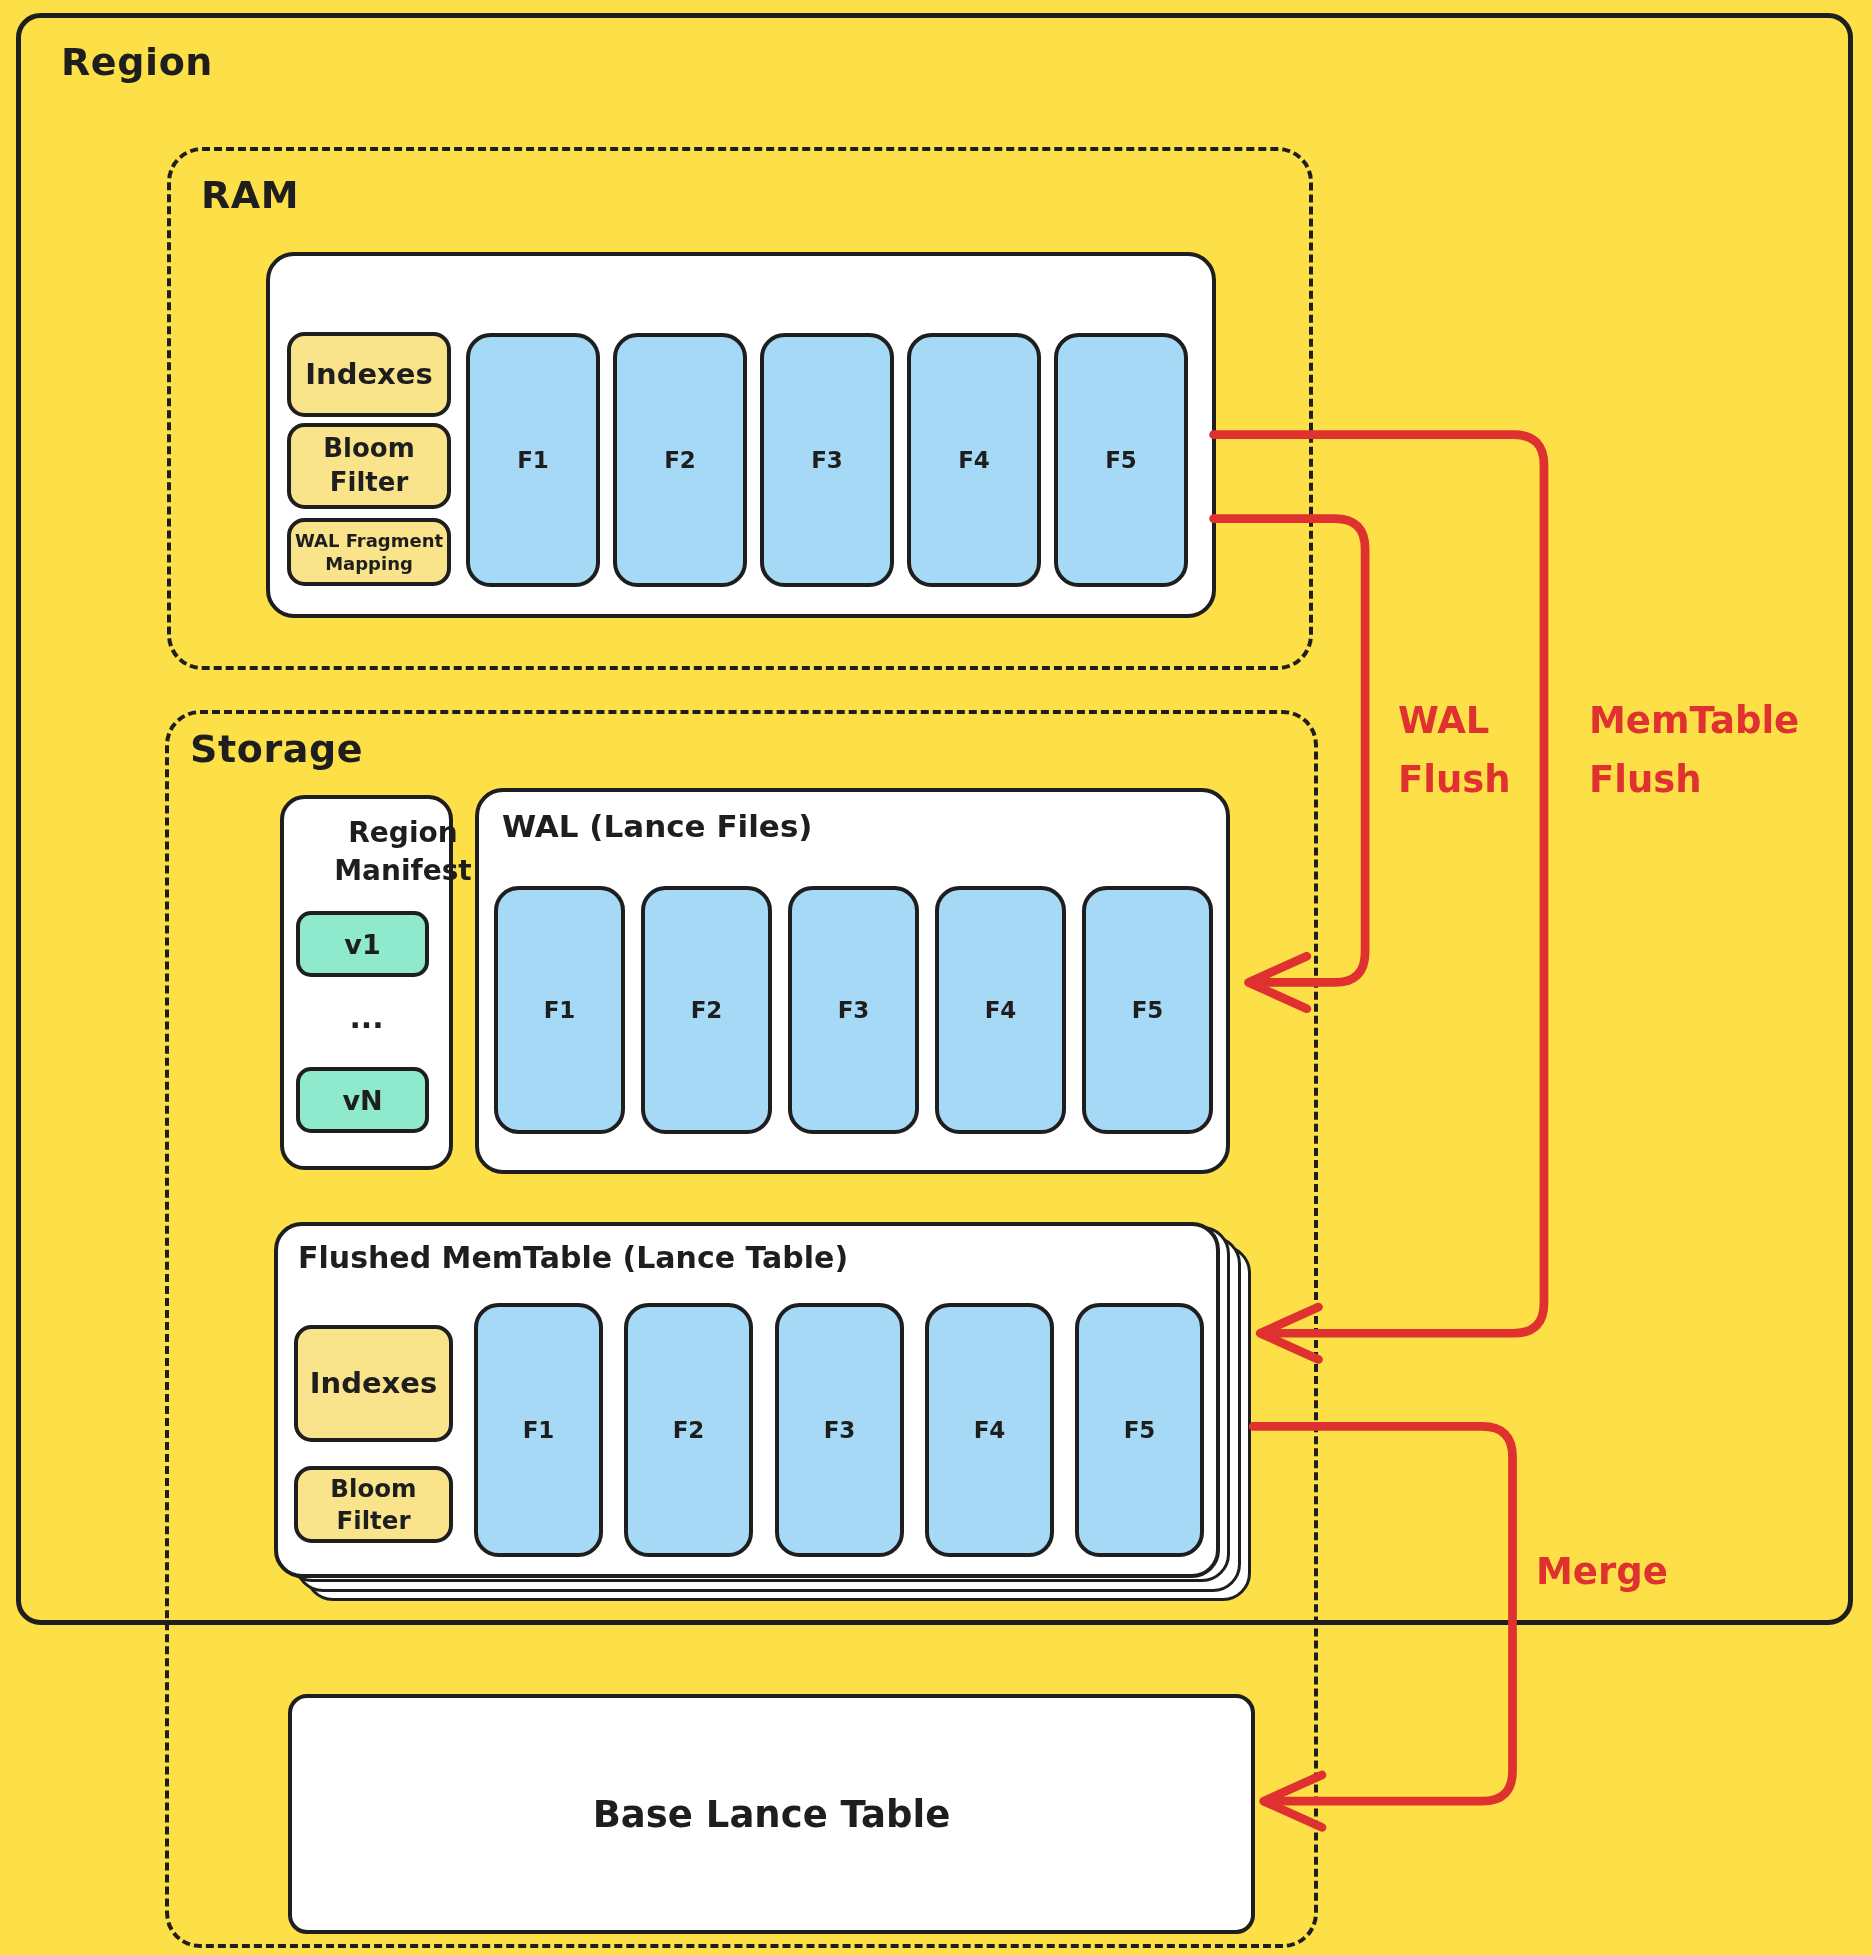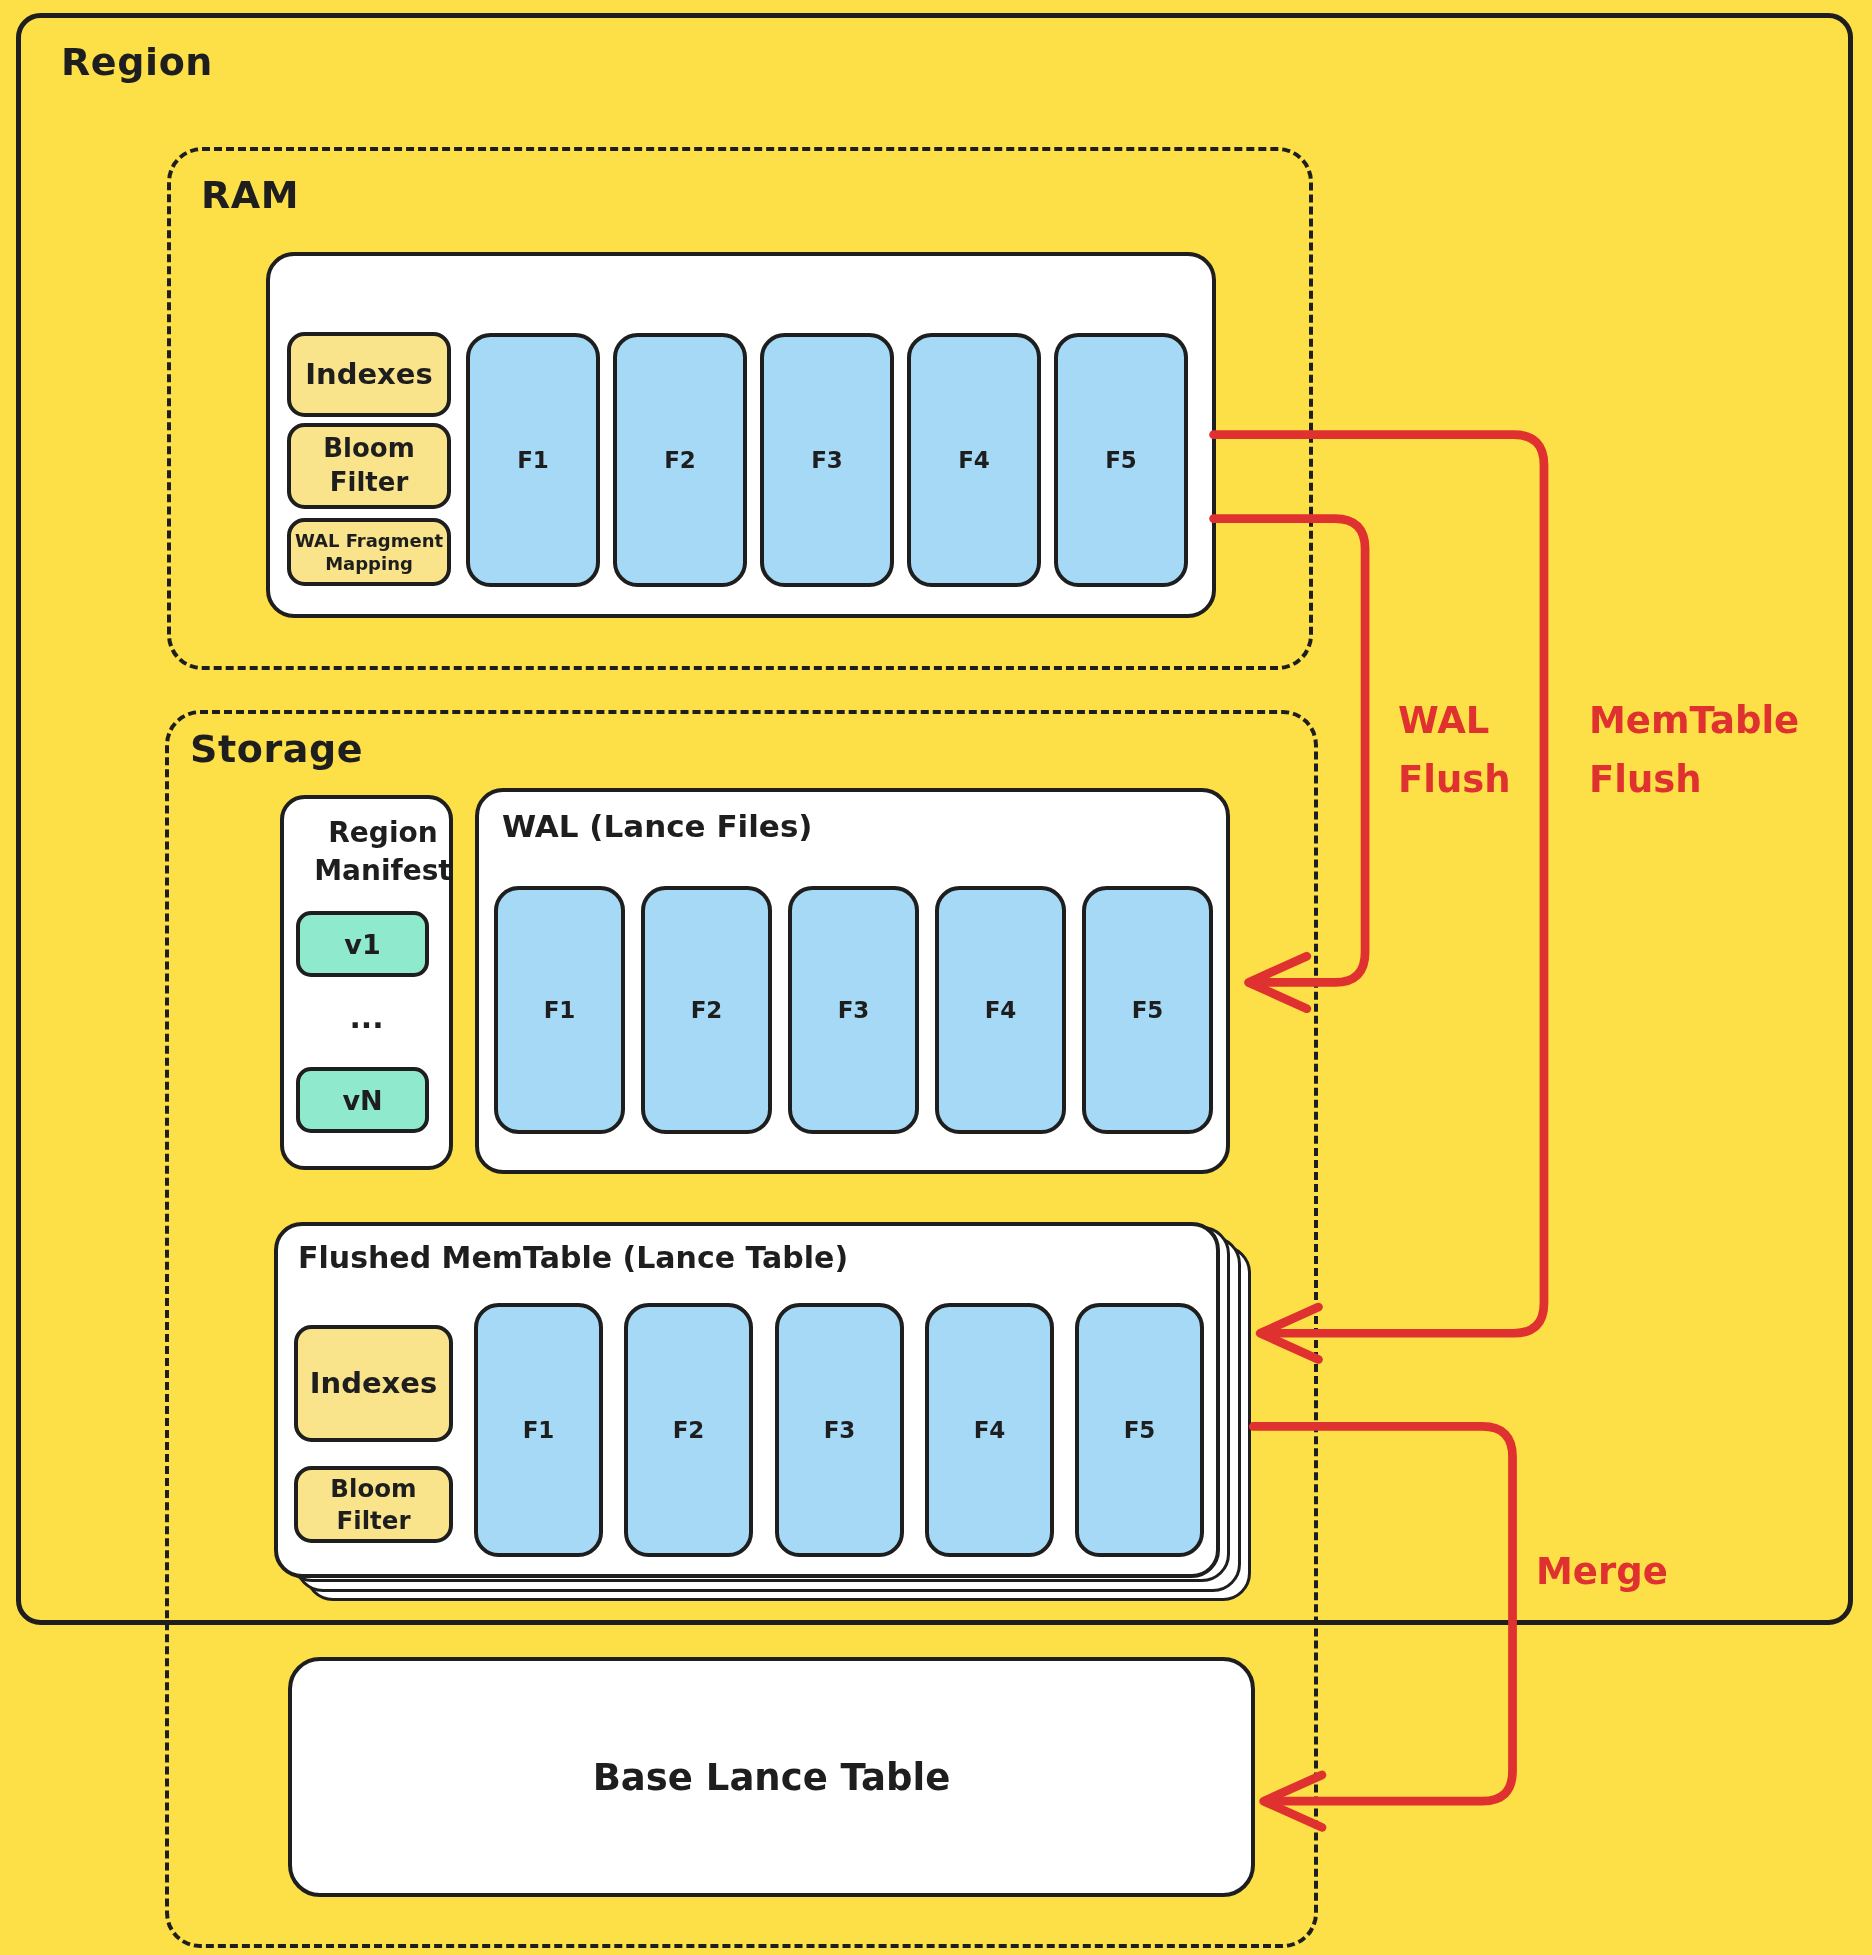--- a/index.html
+++ b/index.html
@@ -56,21 +56,21 @@
     <div class="frag" style="left:760px;top:333px;width:134px;height:254px;">F3</div>
     <div class="frag" style="left:907px;top:333px;width:134px;height:254px;">F4</div>
     <div class="frag" style="left:1054px;top:333px;width:134px;height:254px;">F5</div>
   </div>
 
   <div class="layer">
     <div class="box dashedbox" style="left:165px;top:710px;width:1153px;height:1238px;"></div>
     <div class="section-label" style="left:190px;top:727px;">Storage</div>
 
     <div class="box" style="left:280px;top:795px;width:173px;height:375px;border-width:4.1px;border-radius:24.5px;"></div>
-    <div class="manifest-title" style="left:280px;top:814px;width:206px;">Region Manifest</div>
+    <div class="manifest-title" style="left:280px;top:814px;width:206px;padding-left:20px;">Region Manifest</div>
     <div class="ver" style="left:296px;top:911px;width:133px;height:66px;">v1</div>
     <div class="dots" style="left:280px;top:1000px;width:173px;">...</div>
     <div class="ver" style="left:296px;top:1067px;width:133px;height:66px;">vN</div>
 
     <div class="box" style="left:475px;top:788px;width:755px;height:386px;"></div>
     <div class="box-title" style="left:502px;top:808px;">WAL (Lance Files)</div>
     <div class="frag" style="left:494px;top:886px;width:131px;height:248px;">F1</div>
     <div class="frag" style="left:641px;top:886px;width:131px;height:248px;">F2</div>
     <div class="frag" style="left:788px;top:886px;width:131px;height:248px;">F3</div>
     <div class="frag" style="left:935px;top:886px;width:131px;height:248px;">F4</div>
@@ -84,21 +84,21 @@
     <div class="side" style="left:294px;top:1325px;width:159px;height:117px;font-size:29px;">Indexes</div>
     <div class="side" style="left:294px;top:1466px;width:159px;height:77px;font-size:24.5px;">Bloom Filter</div>
     <div class="frag" style="left:474px;top:1303px;width:129px;height:254px;">F1</div>
     <div class="frag" style="left:624px;top:1303px;width:129px;height:254px;">F2</div>
     <div class="frag" style="left:775px;top:1303px;width:129px;height:254px;">F3</div>
     <div class="frag" style="left:925px;top:1303px;width:129px;height:254px;">F4</div>
     <div class="frag" style="left:1075px;top:1303px;width:129px;height:254px;">F5</div>
   </div>
 
   <div class="layer">
-    <div class="box base-box" style="left:288px;top:1657px;width:967px;height:240px;border-radius:32px;">
+    <div class="box base-box" style="left:288px;top:1694px;width:967px;height:240px;border-radius:19px;">
       <span class="base-label">Base Lance Table</span>
     </div>
   </div>
 
   <svg class="arrows" width="1873" height="1955" viewBox="0 0 3213 3355">
     <path d="M 2082 746 L 2597 746 Q 2649 746 2649 798 L 2649 2236 Q 2649 2288 2597 2288 L 2175 2288"></path>
     <path d="M 2262 2243 L 2162 2288 L 2262 2333"></path>
     <path d="M 2082 890 L 2290 890 Q 2342 890 2342 942 L 2342 1634 Q 2342 1686 2290 1686 L 2158 1686"></path>
     <path d="M 2242 1641 L 2142 1686 L 2242 1731"></path>
     <path d="M 2150 2448 L 2543 2448 Q 2595 2448 2595 2500 L 2595 3039 Q 2595 3091 2543 3091 L 2184 3091"></path>

